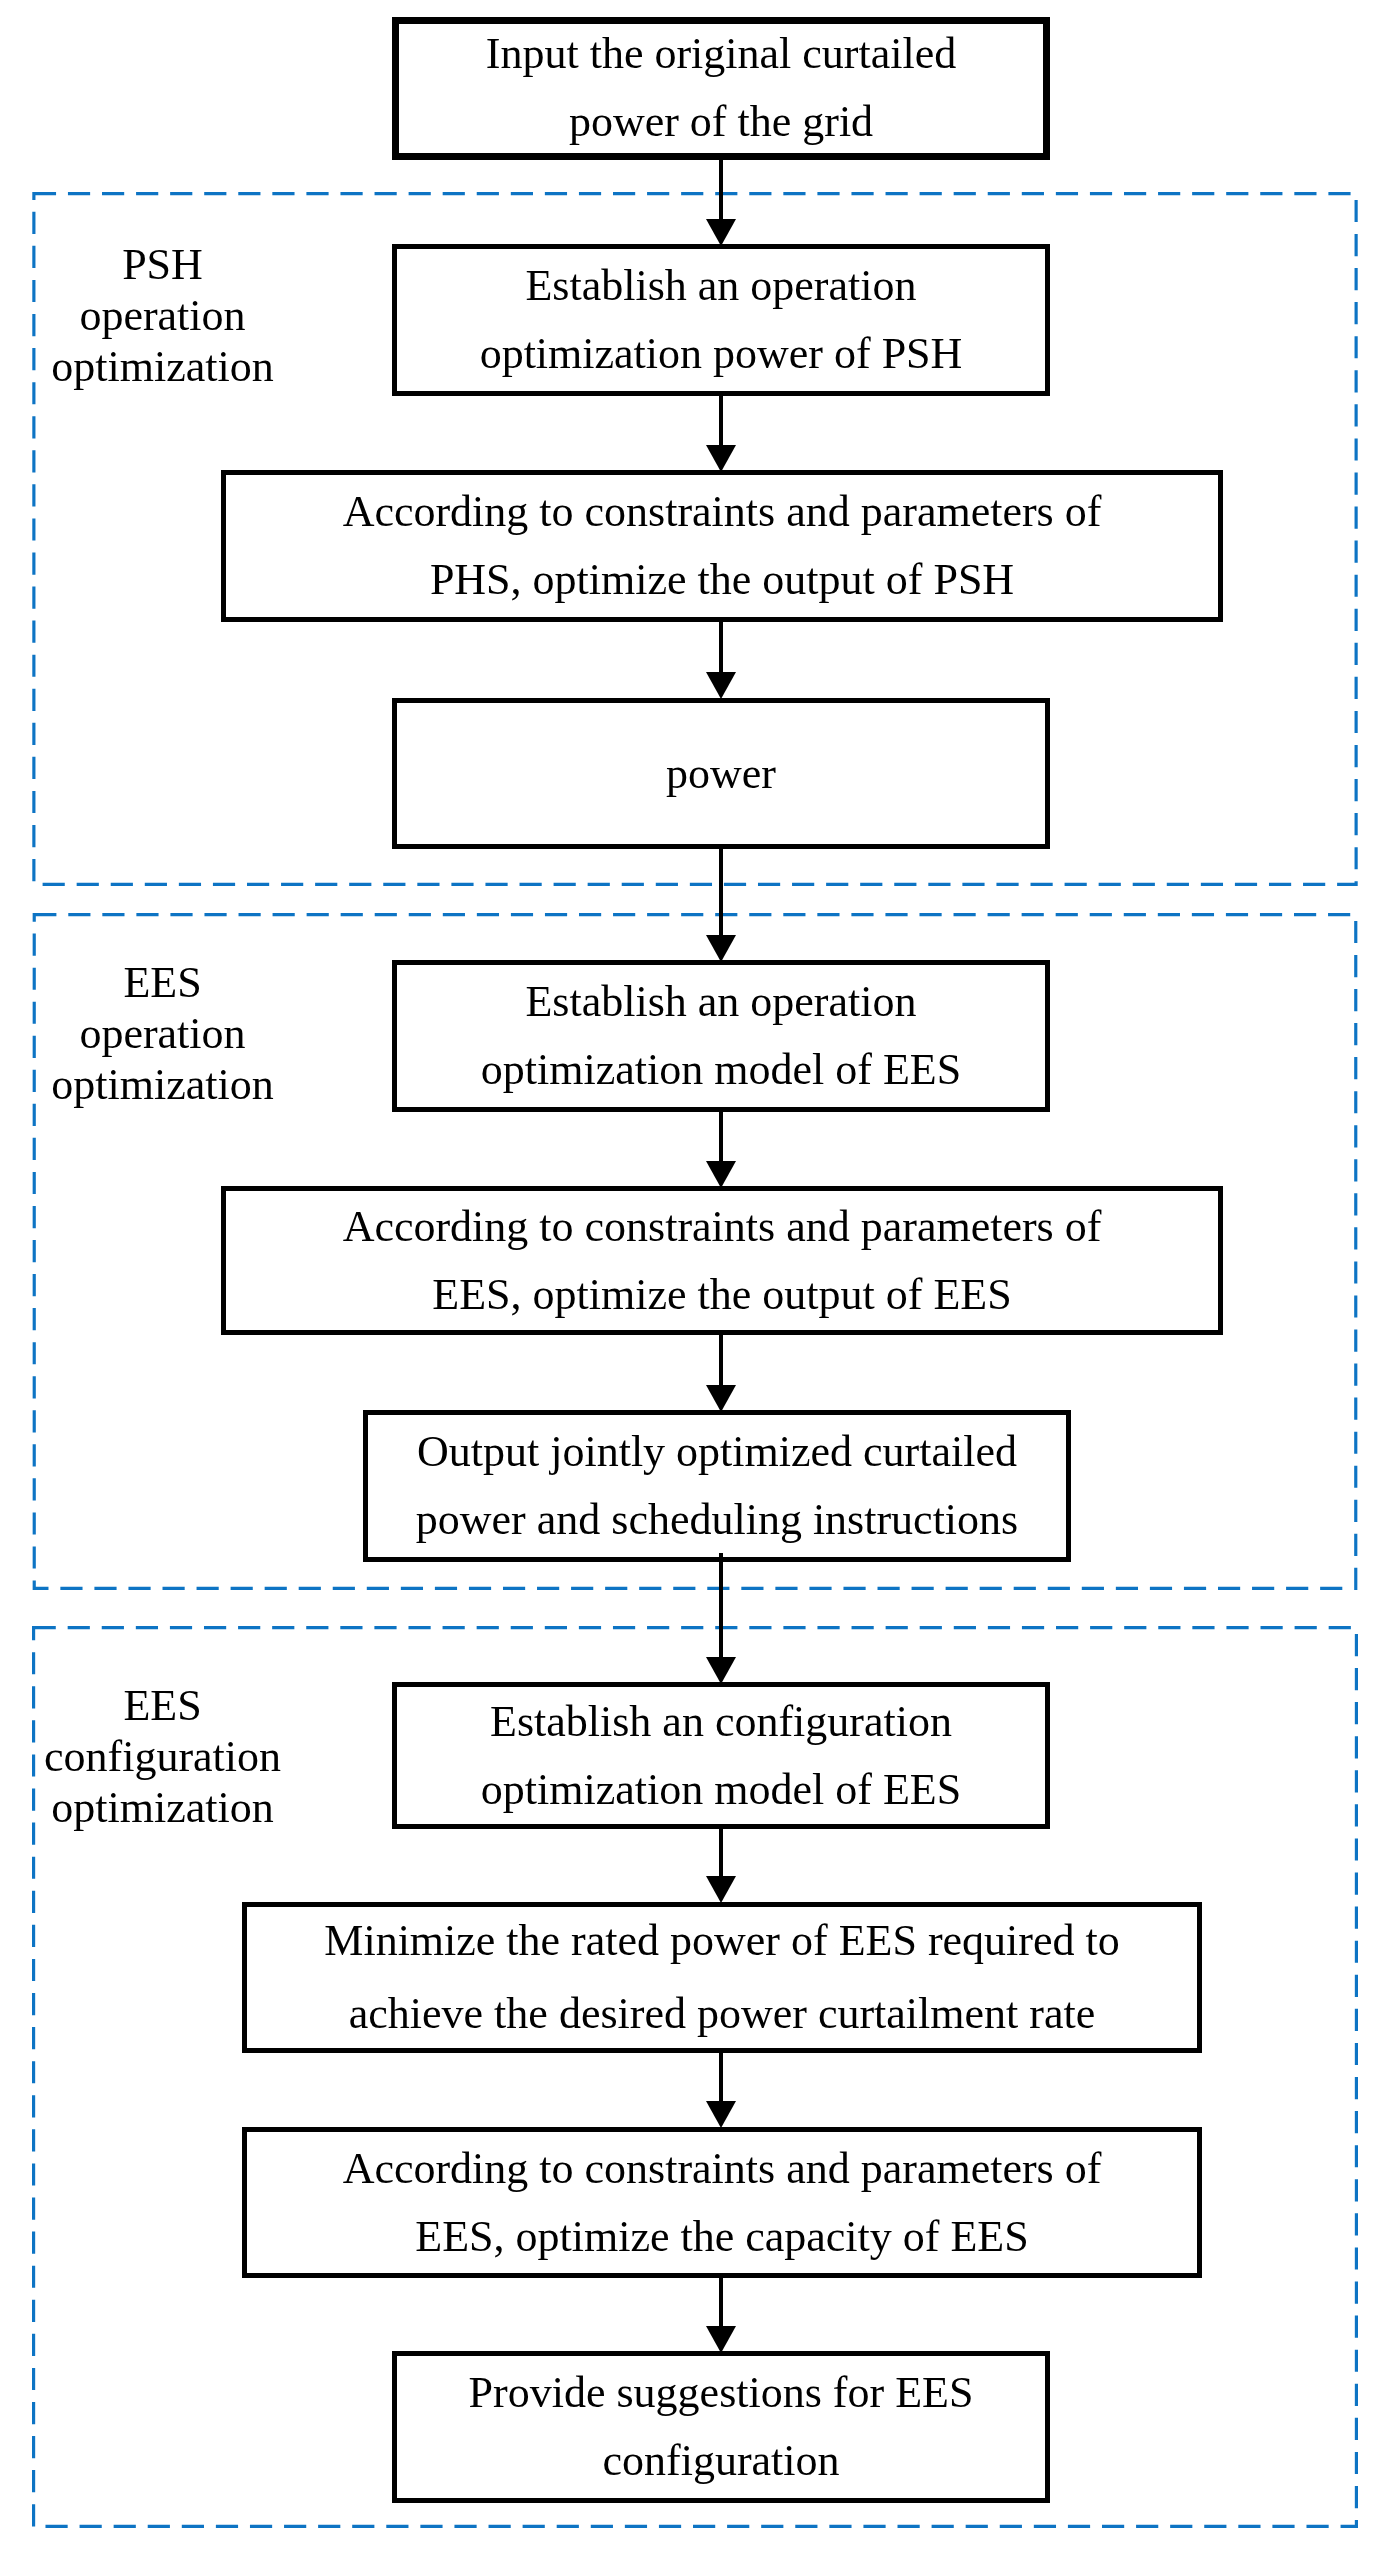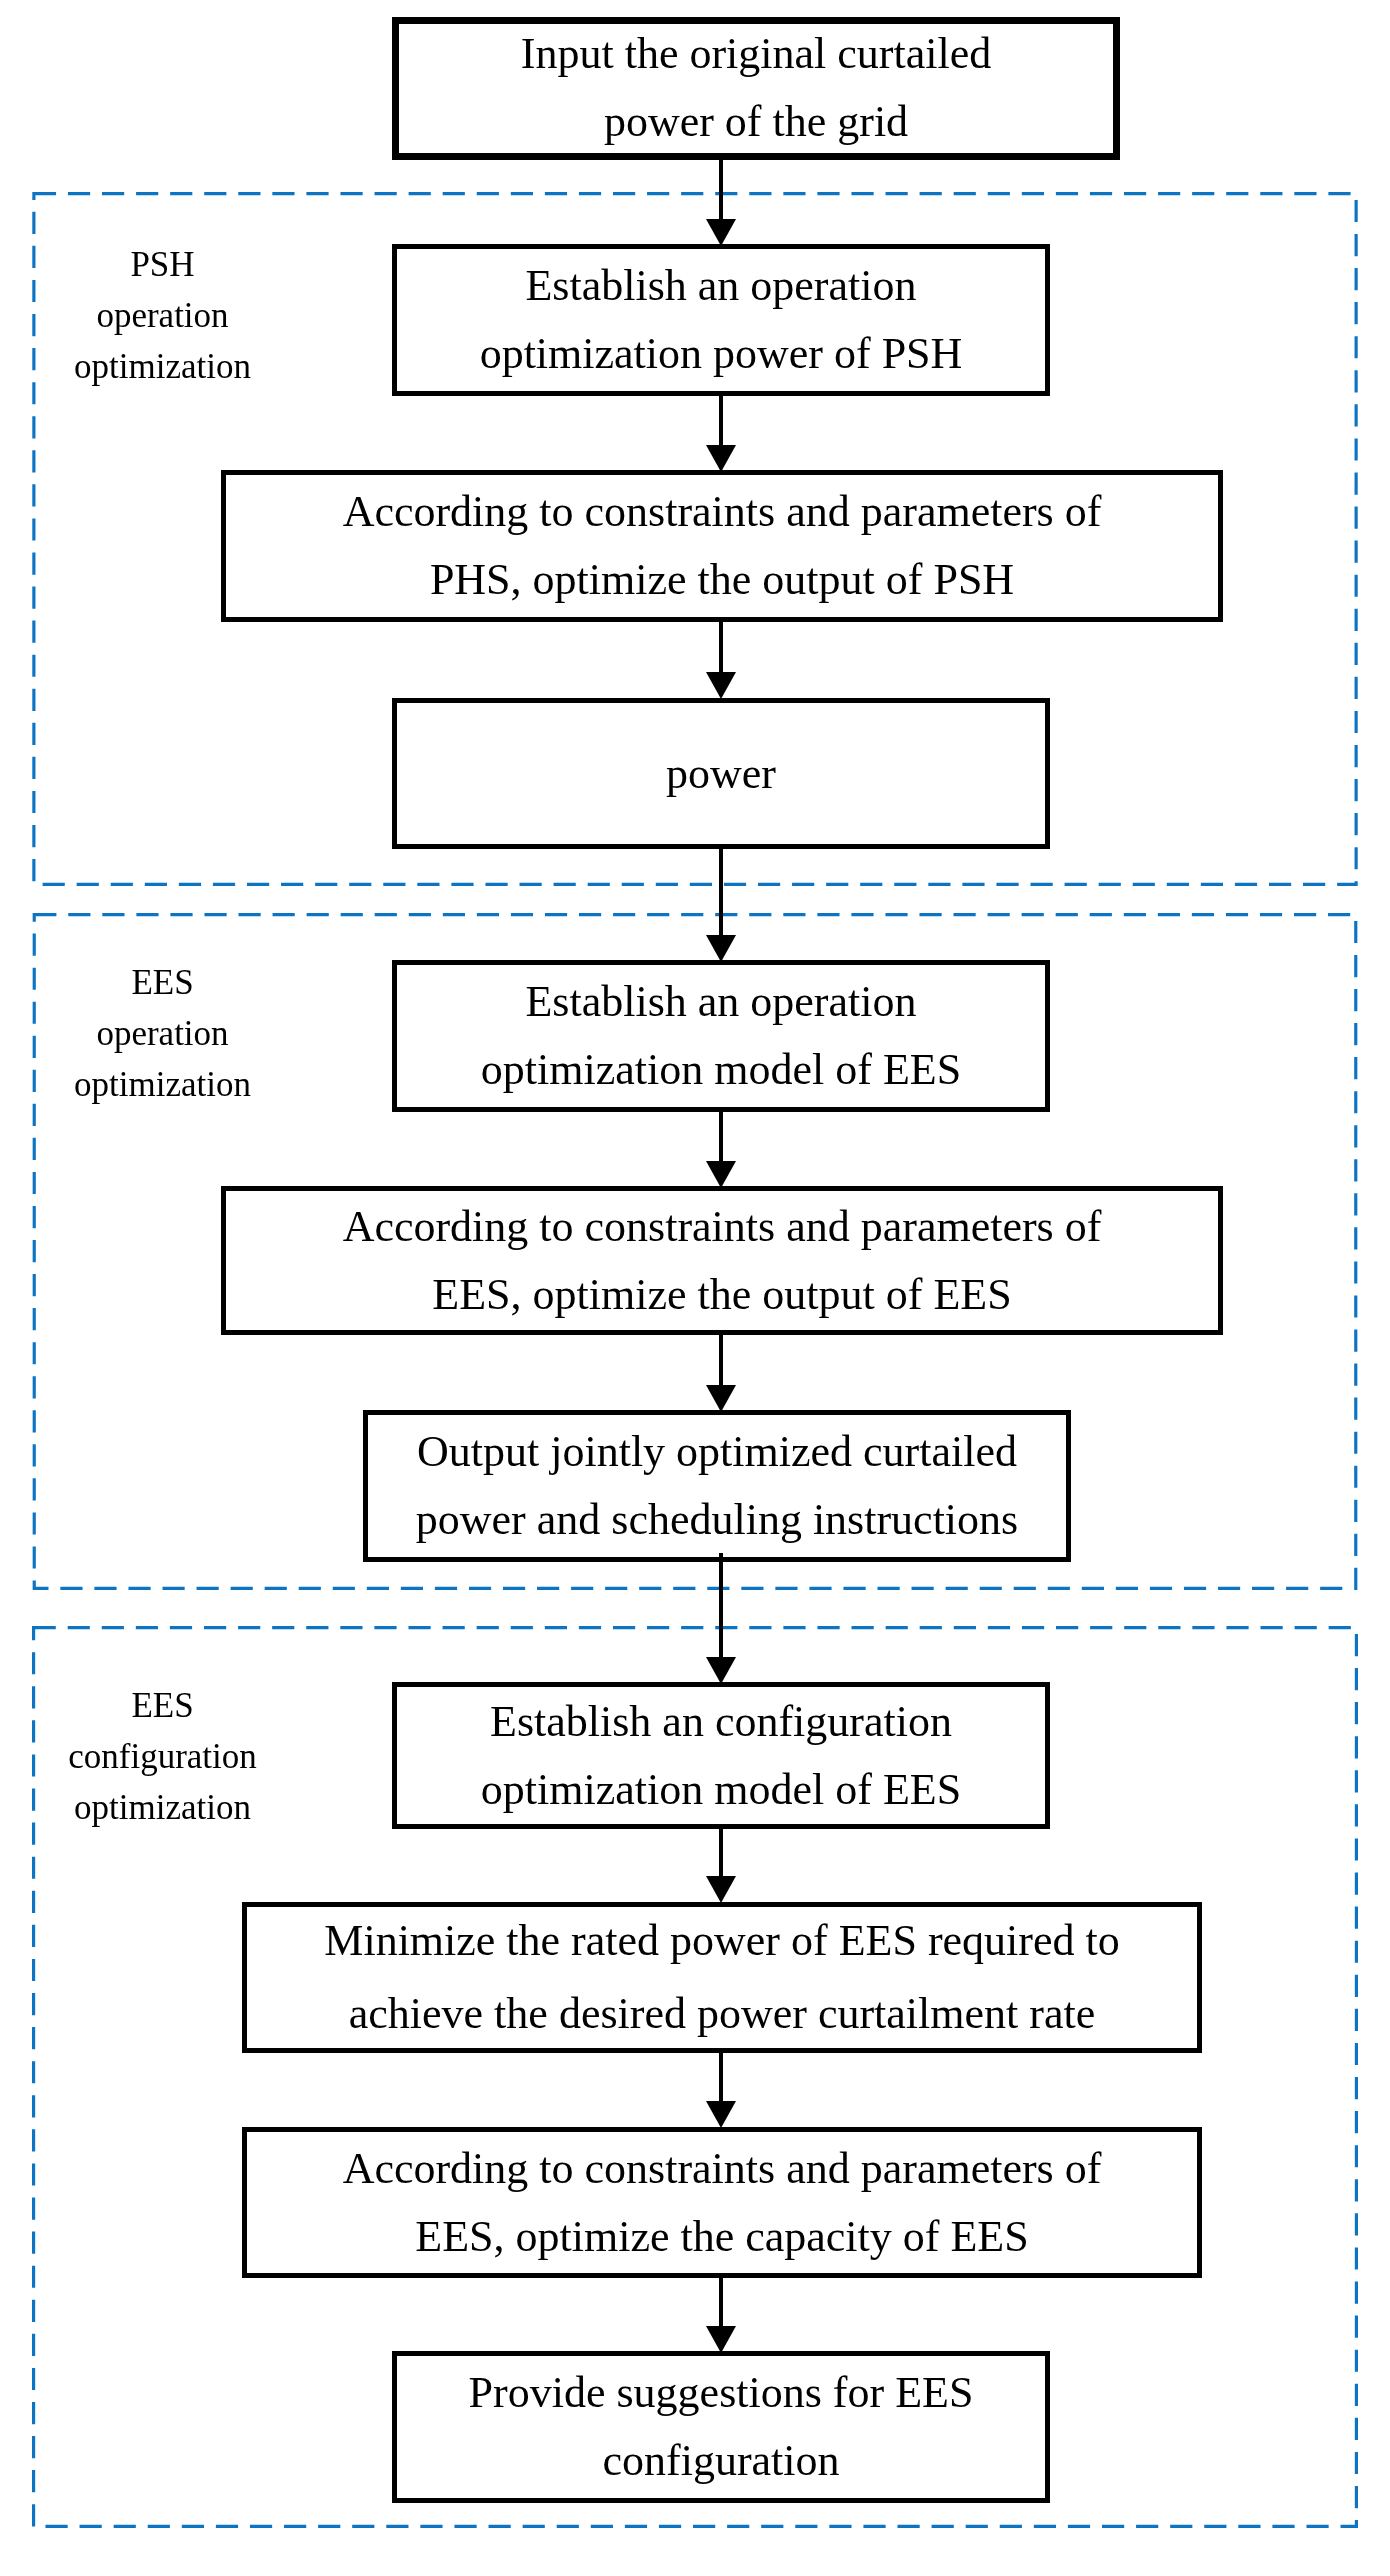--- a/index.html
+++ b/index.html
@@ -27,37 +27,37 @@
     align-items:center;justify-content:center;
     text-align:center;
     font-size:44px;
   }
   .box .line{line-height:68px;white-space:nowrap;}
   .section{position:absolute;}
   .section svg{position:absolute;left:0;top:0;display:block;}
   .section-label{
     position:absolute;
     text-align:center;
-    font-size:35px;line-height:51px;
+    font-size:44px;line-height:51px;
   }
   .arrow{position:absolute;width:30px;}
   .arrow .arrow-line{
     position:absolute;left:50%;transform:translateX(-50%);
     top:0;bottom:22px;width:4px;background:var(--arrow);
   }
   .arrow .arrow-head{
     position:absolute;left:0;bottom:0;
     width:0;height:0;
     border-left:15px solid transparent;
     border-right:15px solid transparent;
     border-top:27px solid var(--arrow);
   }
 
   
-  #box-input       {left:392px;top:16.6px;  width:728px; height:143px;border-width:7.1px;}
+  #box-input       {left:392px;top:16.6px;  width:658px; height:143px;border-width:7.1px;}
   #section-psh     {left:32px; top:192px; width:1326px;height:694px;}
   #label-psh       {left:32px; top:239px; width:261px;}
   #box-psh-model   {left:392px;top:244px; width:658px; height:152px;}
   #box-psh-opt     {left:221px;top:470px; width:1002px;height:152px;}
   #box-psh-out     {left:392px;top:698px; width:658px; height:151px;}
   #section-ees-op  {left:32px; top:913px;width:1326px;height:677px;}
   #label-ees-op    {left:32px; top:957px;width:261px;}
   #box-ees-model   {left:392px;top:960px;width:658px; height:152px;}
   #box-ees-opt     {left:221px;top:1186px;width:1002px;height:149px;}
   #box-ees-out     {left:363px;top:1410px;width:708px; height:152px;}

